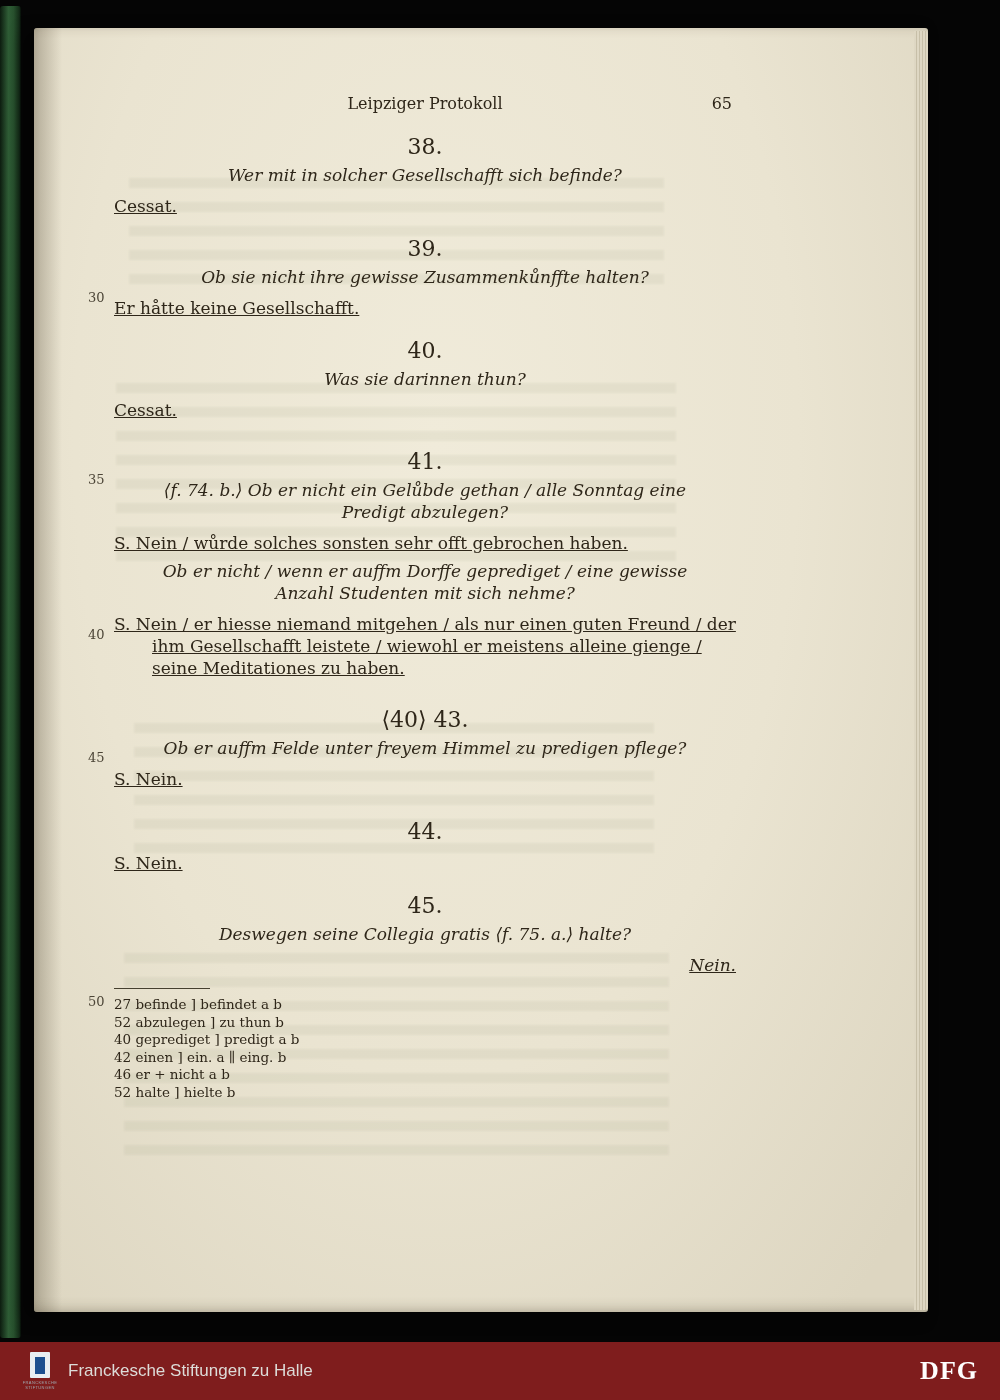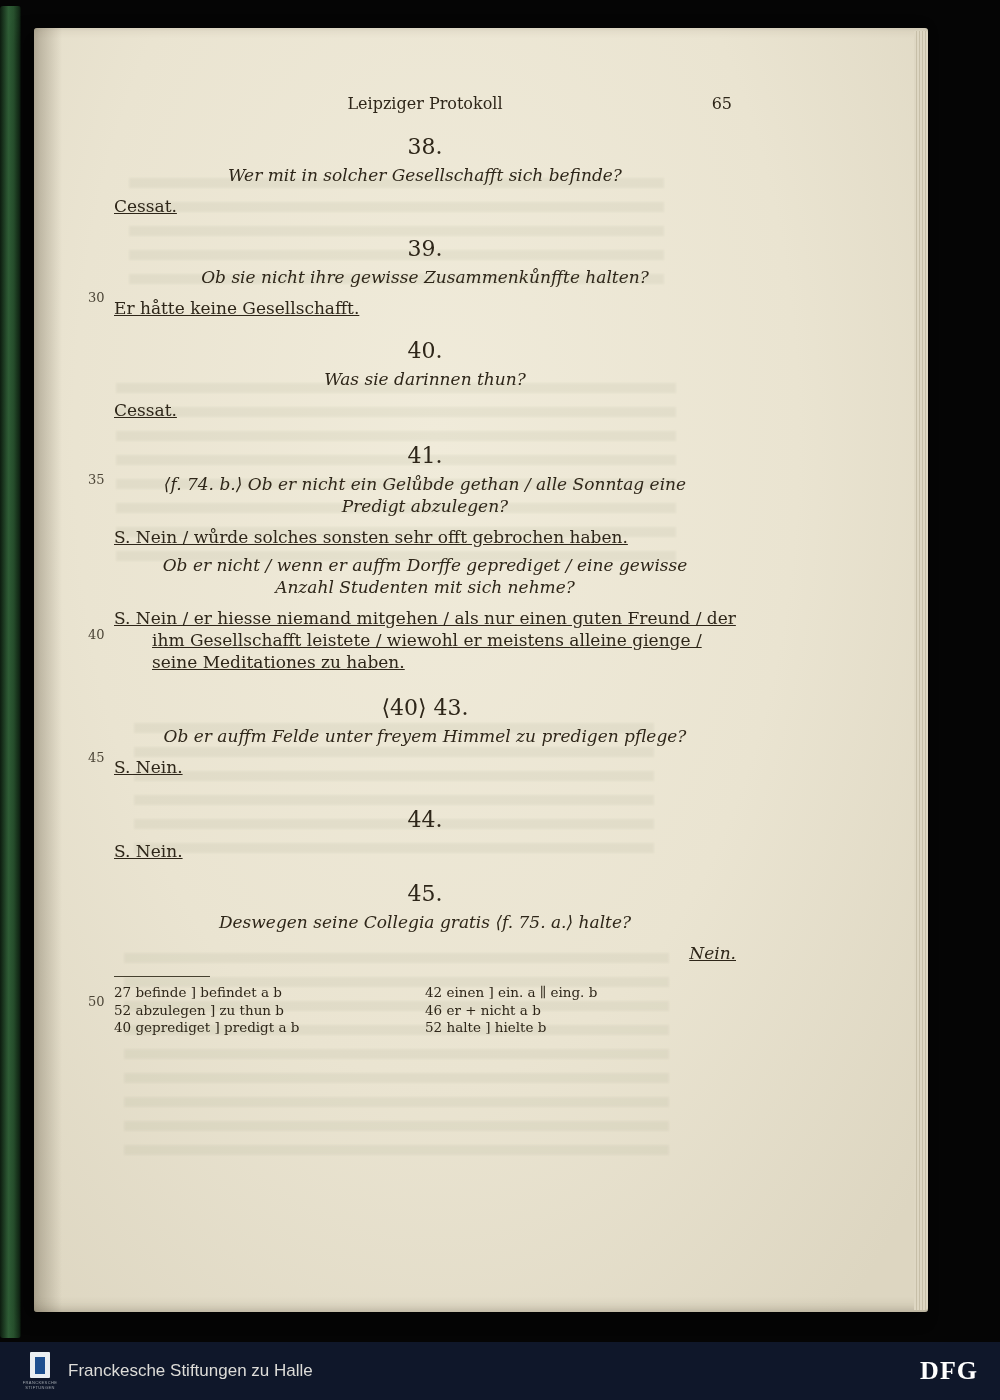--- a/index.html
+++ b/index.html
@@ -47,44 +47,44 @@
 
   .content{
     position:absolute;left:80px;top:0;width:622px;
     color:#2e2619;font-size:17px;line-height:22px;
   }
   .running-head{position:relative;margin-top:65px;height:22px;font-size:16px;}
   .head-title{display:block;text-align:center;}
   .head-page{position:absolute;right:4px;top:0;}
 
   .sec-num{margin-top:21px;text-align:center;font-size:22px;}
-  .sec-num.mt-24{margin-top:24px;}
+  .sec-num.mt-24{margin-top:30px;}
   .sec-num.mt-26{margin-top:26px;}
   .sec-num.mt-31{margin-top:31px;}
   .sec-q{
     margin:6px auto 0 auto;max-width:580px;
     text-align:center;font-style:italic;
   }
   .sec-a{margin-top:9px;padding-left:38px;text-indent:-38px;text-decoration:underline;}
   .sec-a.italic{font-style:italic;text-align:right;}
 
   .margin-num{
     position:absolute;left:54px;font-size:13px;color:#4c4537;
     font-family:"DejaVu Serif",serif;
   }
 
   .footnotes{margin-top:12px;font-size:13.5px;line-height:17.5px;}
   .fn-rule{width:96px;border-top:1px solid #45402f;margin-bottom:7px;}
-  .fn-cols{display:flex;}
+  .fn-cols{display:flex;flex-direction:column;}
   .fn-col{width:320px;}
   .fn-line{white-space:nowrap;}
 
   
   .footer{
-    position:absolute;left:0;right:0;bottom:0;height:58px;background:#0f172a;
+    position:absolute;left:0;right:0;bottom:0;height:58px;background:#7f1d1d;
     display:flex;align-items:center;
   }
   .footer-logo{margin-left:24px;width:32px;display:flex;flex-direction:column;align-items:center;}
   .logo-emblem{
     width:20px;height:26px;background:#e9eef2;border-radius:1px;
     display:flex;align-items:center;justify-content:center;
   }
   .logo-mark{width:10px;height:17px;background:#1d4f8f;}
   .logo-text{margin-top:2px;display:flex;flex-direction:column;align-items:center;
     font-family:"Liberation Sans",sans-serif;font-size:4px;line-height:5px;

